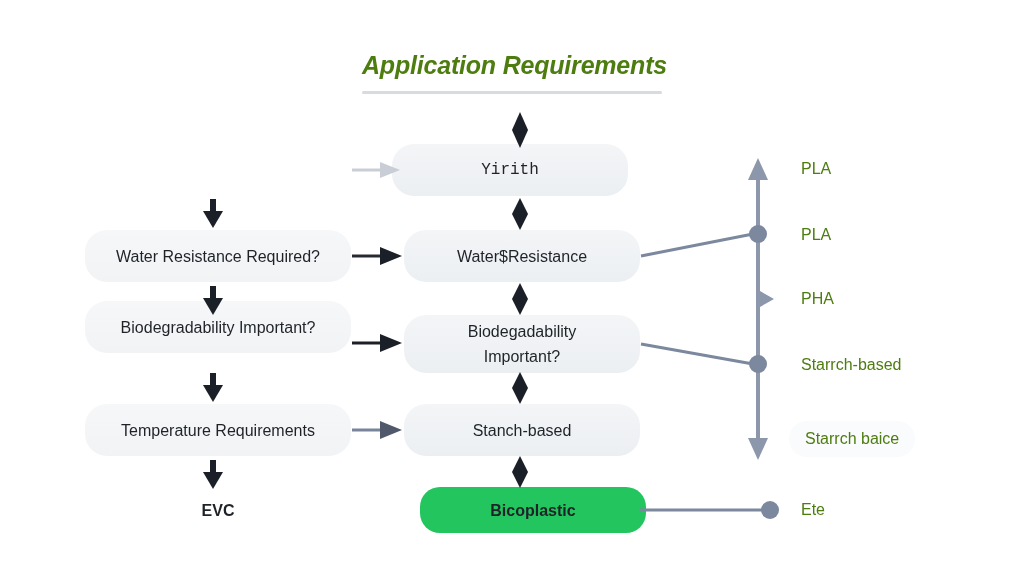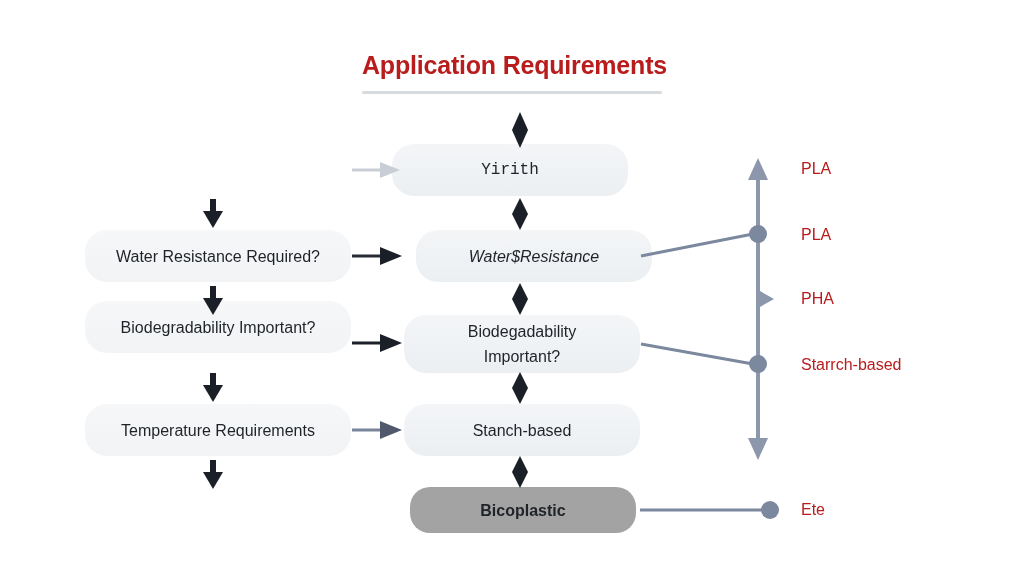--- a/index.html
+++ b/index.html
@@ -25,24 +25,25 @@
   #title-block {
     position: absolute;
     left: 362px;
     top: 48px;
     width: 300px;
     text-align: center;
   }
   #page-title {
     font-size: 25px;
     font-weight: bold;
-    color: #b91c1c;
+    color: #4d7c0f;
     letter-spacing: -0.2px;
     line-height: 34px;
     white-space: nowrap;
+    font-style: italic;
   }
   #title-rule {
     margin-top: 9px;
     height: 3px;
     background: #d7dade;
     border-radius: 2px;
   }
 
   
   .node {
@@ -69,21 +70,21 @@
     font-weight: bold;
   }
   .node.bold {
     font-weight: bold;
   }
 
   
   .right-label {
     position: absolute;
     font-size: 16px;
-    color: #b91c1c;
+    color: #4d7c0f;
     line-height: 20px;
     white-space: nowrap;
   }
   .right-label.ghost-pill {
     background: #fafbfc;
     border-radius: 18px;
     padding: 8px 16px;
   }
 
   
@@ -112,57 +113,63 @@
   </div>
 
   <div class="node left" style="left:85px; top:301px; width:266px; height:52px;justify-content:center;">
     <span>Biodegradability Important?</span>
   </div>
 
   <div class="node left" style="left:85px; top:404px; width:266px; height:52px;">
     <span>Temperature Requirements</span>
   </div>
 
+  <div class="node plain" style="left:85px; top:493px; width:266px; height:34px;">
+    <span>EVC</span>
+  </div>
 
   <div class="node center" style="left:392px; top:144px; width:236px; height:52px;font-family:Liberation Mono, monospace;">
     <span>Yirith</span>
   </div>
 
-  <div class="node center" style="left:416px; top:230px; width:236px; height:52px;font-style:italic;">
+  <div class="node center" style="left:404px; top:230px; width:236px; height:52px;">
     <span>Water$Resistance</span>
   </div>
 
   <div class="node center" style="left:404px; top:315px; width:236px; height:58px; line-height:25px;">
     <span style="display:block; max-width:150px;">Biodegadability Important?</span>
   </div>
 
   <div class="node center" style="left:404px; top:404px; width:236px; height:52px;">
     <span>Stanch-based</span>
   </div>
 
-  <div class="node center bold" style="left:410px; top:487px; width:226px; height:46px; border-radius:20px; background:#a3a3a3;text-align:right;">
+  <div class="node center bold" style="left:420px; top:487px; width:226px; height:46px; border-radius:20px; background:#22c55e;text-align:right;">
     <span>Bicoplastic</span>
   </div>
 
   <div class="right-label" style="left:801px; top:159px;">
     <span>PLA</span>
   </div>
 
   <div class="right-label" style="left:801px; top:225px;">
     <span>PLA</span>
   </div>
 
   <div class="right-label" style="left:801px; top:289px;">
     <span>PHA</span>
   </div>
 
   <div class="right-label" style="left:801px; top:355px;">
     <span>Starrch-based</span>
   </div>
 
+  <div class="right-label ghost-pill" style="left:789px; top:421px;">
+    <span>Starrch baice</span>
+  </div>
 
   <div class="right-label" style="left:801px; top:500px;text-align:center;">
     <span>Ete</span>
   </div>
 
   <svg id="wires" viewBox="0 0 1024 585" xmlns="http://www.w3.org/2000/svg">
 
     <g fill="#1b1f27">
       <path d="M520 112 L528 130 L520 148 L512 130 Z"></path>
     </g>

